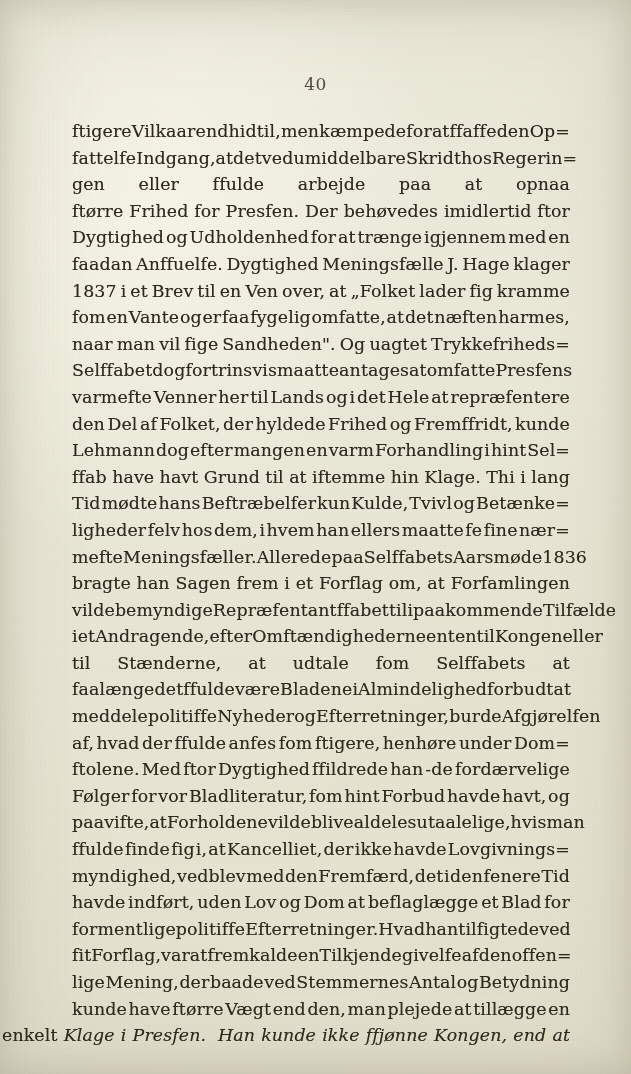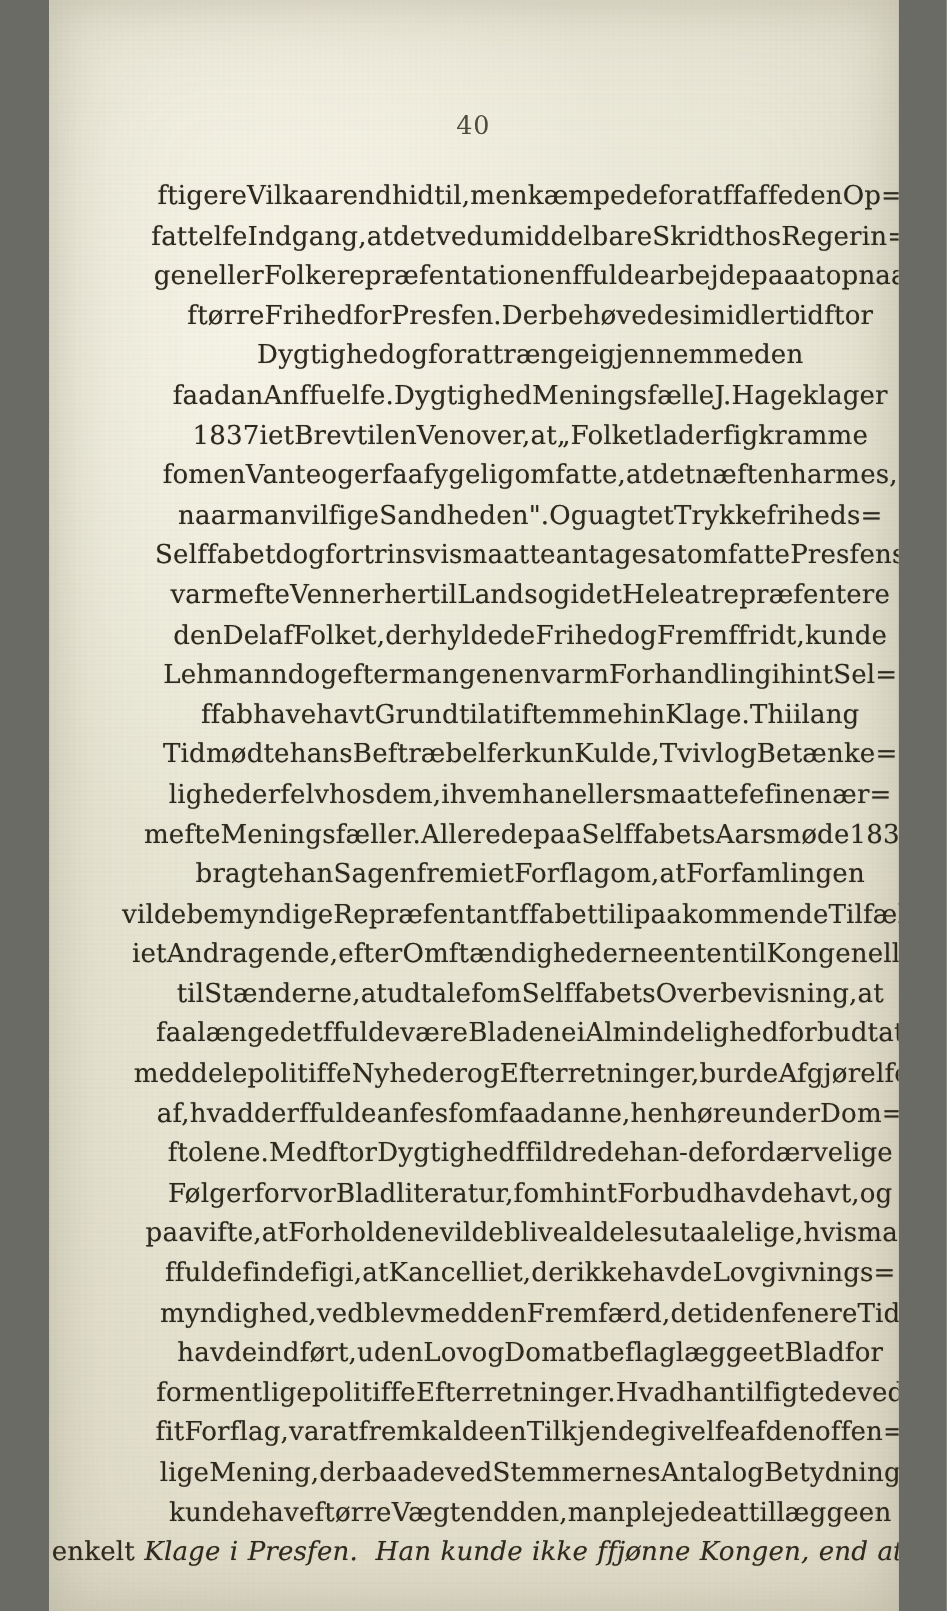--- a/index.html
+++ b/index.html
@@ -4,21 +4,21 @@
 <title>Scanned book page</title>
 <style>
   html, body {
     margin: 0;
     padding: 0;
     background: #6b6b66;
   }
 
   .page {
     position: relative;
-    width: 566px;
+    width: 631px;
     height: 1074px;
     margin: 0 auto;
     overflow: hidden;
     background-color: #e9e7d7;
     background-image:
       radial-gradient(ellipse 70% 55% at 26% 20%, rgba(255,253,242,0.55) 0%, rgba(255,253,242,0) 62%),
       radial-gradient(ellipse 60% 50% at 82% 76%, rgba(228,224,204,0.55) 0%, rgba(228,224,204,0) 65%),
       radial-gradient(ellipse 120% 90% at 50% 50%, rgba(233,231,215,0) 40%, rgba(206,202,182,0.45) 100%),
       linear-gradient(176deg, #eeecdd 0%, #e8e6d5 42%, #e4e1ce 100%);
     font-family: "DejaVu Serif", "Liberation Serif", serif;
@@ -78,21 +78,21 @@
     font-size: 17.4px;
     line-height: 26.6px;
     white-space: pre;
     color: #2e291f;
     letter-spacing: 0.1px;
     text-rendering: optimizeLegibility;
   }
 
   
   .line.justify {
-    justify-content: center;
+    justify-content: space-between;
   }
   .line.justify .w {
     display: inline-block;
   }
 
   
   .line.ragged {
     justify-content: flex-end;
   }
   .line.ragged .w {
@@ -111,42 +111,42 @@
 </head>
 <body>
 
 <div class="page">
 
   <div class="folio">40</div>
 
   <div class="textblock" id="textblock">
       <div class="line justify"><span class="w">ftigere</span><span class="w">Vilkaar</span><span class="w">end</span><span class="w">hidtil,</span><span class="w">men</span><span class="w">kæmpede</span><span class="w">for</span><span class="w">at</span><span class="w">ffaffe</span><span class="w">den</span><span class="w">Op=</span></div>
       <div class="line justify"><span class="w">fattelfe</span><span class="w">Indgang,</span><span class="w">at</span><span class="w">det</span><span class="w">ved</span><span class="w">umiddelbare</span><span class="w">Skridt</span><span class="w">hos</span><span class="w">Regerin=</span></div>
-      <div class="line justify"><span class="w">gen</span><span class="w">eller</span><span class="w">Folkerepræfentationen</span><span class="w">ffulde</span><span class="w">arbejde</span><span class="w">paa</span><span class="w">at</span><span class="w">opnaa</span></div>
+      <div class="line justify"><span class="w">gen</span><span class="w">eller</span><span class="w">ffulde</span><span class="w">arbejde</span><span class="w">paa</span><span class="w">at</span><span class="w">opnaa</span></div>
       <div class="line justify"><span class="w">ftørre</span><span class="w">Frihed</span><span class="w">for</span><span class="w">Presfen.</span><span class="w">Der</span><span class="w">behøvedes</span><span class="w">imidlertid</span><span class="w">ftor</span></div>
-      <div class="line justify"><span class="w">Dygtighed</span><span class="w">og</span><span class="w">for</span><span class="w">at</span><span class="w">trænge</span><span class="w">igjennem</span><span class="w">med</span><span class="w">en</span></div>
+      <div class="line justify"><span class="w">Dygtighed</span><span class="w">og</span><span class="w">Udholdenhed</span><span class="w">for</span><span class="w">at</span><span class="w">trænge</span><span class="w">igjennem</span><span class="w">med</span><span class="w">en</span></div>
       <div class="line justify"><span class="w">faadan</span><span class="w">Anffuelfe.</span><span class="w">Dygtighed</span><span class="w">Meningsfælle</span><span class="w">J.</span><span class="w">Hage</span><span class="w">klager</span></div>
       <div class="line justify"><span class="w">1837</span><span class="w">i</span><span class="w">et</span><span class="w">Brev</span><span class="w">til</span><span class="w">en</span><span class="w">Ven</span><span class="w">over,</span><span class="w">at</span><span class="w">„Folket</span><span class="w">lader</span><span class="w">fig</span><span class="w">kramme</span></div>
       <div class="line justify"><span class="w">fom</span><span class="w">en</span><span class="w">Vante</span><span class="w">og</span><span class="w">er</span><span class="w">faa</span><span class="w">fygelig</span><span class="w">omfatte,</span><span class="w">at</span><span class="w">det</span><span class="w">næften</span><span class="w">harmes,</span></div>
       <div class="line justify"><span class="w">naar</span><span class="w">man</span><span class="w">vil</span><span class="w">fige</span><span class="w">Sandheden".</span><span class="w">Og</span><span class="w">uagtet</span><span class="w">Trykkefriheds=</span></div>
       <div class="line justify"><span class="w">Selffabet</span><span class="w">dog</span><span class="w">fortrinsvis</span><span class="w">maatte</span><span class="w">antages</span><span class="w">at</span><span class="w">omfatte</span><span class="w">Presfens</span></div>
       <div class="line justify"><span class="w">varmefte</span><span class="w">Venner</span><span class="w">her</span><span class="w">til</span><span class="w">Lands</span><span class="w">og</span><span class="w">i</span><span class="w">det</span><span class="w">Hele</span><span class="w">at</span><span class="w">repræfentere</span></div>
       <div class="line justify"><span class="w">den</span><span class="w">Del</span><span class="w">af</span><span class="w">Folket,</span><span class="w">der</span><span class="w">hyldede</span><span class="w">Frihed</span><span class="w">og</span><span class="w">Fremffridt,</span><span class="w">kunde</span></div>
       <div class="line justify"><span class="w">Lehmann</span><span class="w">dog</span><span class="w">efter</span><span class="w">mangen</span><span class="w">en</span><span class="w">varm</span><span class="w">Forhandling</span><span class="w">i</span><span class="w">hint</span><span class="w">Sel=</span></div>
       <div class="line justify"><span class="w">ffab</span><span class="w">have</span><span class="w">havt</span><span class="w">Grund</span><span class="w">til</span><span class="w">at</span><span class="w">iftemme</span><span class="w">hin</span><span class="w">Klage.</span><span class="w">Thi</span><span class="w">i</span><span class="w">lang</span></div>
       <div class="line justify"><span class="w">Tid</span><span class="w">mødte</span><span class="w">hans</span><span class="w">Beftræbelfer</span><span class="w">kun</span><span class="w">Kulde,</span><span class="w">Tvivl</span><span class="w">og</span><span class="w">Betænke=</span></div>
       <div class="line justify"><span class="w">ligheder</span><span class="w">felv</span><span class="w">hos</span><span class="w">dem,</span><span class="w">i</span><span class="w">hvem</span><span class="w">han</span><span class="w">ellers</span><span class="w">maatte</span><span class="w">fe</span><span class="w">fine</span><span class="w">nær=</span></div>
       <div class="line justify"><span class="w">mefte</span><span class="w">Meningsfæller.</span><span class="w">Allerede</span><span class="w">paa</span><span class="w">Selffabets</span><span class="w">Aarsmøde</span><span class="w">1836</span></div>
       <div class="line justify"><span class="w">bragte</span><span class="w">han</span><span class="w">Sagen</span><span class="w">frem</span><span class="w">i</span><span class="w">et</span><span class="w">Forflag</span><span class="w">om,</span><span class="w">at</span><span class="w">Forfamlingen</span></div>
       <div class="line justify"><span class="w">vilde</span><span class="w">bemyndige</span><span class="w">Repræfentantffabet</span><span class="w">til</span><span class="w">i</span><span class="w">paakommende</span><span class="w">Tilfælde</span></div>
       <div class="line justify"><span class="w">i</span><span class="w">et</span><span class="w">Andragende,</span><span class="w">efter</span><span class="w">Omftændighederne</span><span class="w">enten</span><span class="w">til</span><span class="w">Kongen</span><span class="w">eller</span></div>
-      <div class="line justify"><span class="w">til</span><span class="w">Stænderne,</span><span class="w">at</span><span class="w">udtale</span><span class="w">fom</span><span class="w">Selffabets</span><span class="w">Overbevisning,</span><span class="w">at</span></div>
+      <div class="line justify"><span class="w">til</span><span class="w">Stænderne,</span><span class="w">at</span><span class="w">udtale</span><span class="w">fom</span><span class="w">Selffabets</span><span class="w">at</span></div>
       <div class="line justify"><span class="w">faalænge</span><span class="w">det</span><span class="w">ffulde</span><span class="w">være</span><span class="w">Bladene</span><span class="w">i</span><span class="w">Almindelighed</span><span class="w">forbudt</span><span class="w">at</span></div>
       <div class="line justify"><span class="w">meddele</span><span class="w">politiffe</span><span class="w">Nyheder</span><span class="w">og</span><span class="w">Efterretninger,</span><span class="w">burde</span><span class="w">Afgjørelfen</span></div>
-      <div class="line justify"><span class="w">af,</span><span class="w">hvad</span><span class="w">der</span><span class="w">ffulde</span><span class="w">anfes</span><span class="w">fom</span><span class="w">faadanne,</span><span class="w">henhøre</span><span class="w">under</span><span class="w">Dom=</span></div>
+      <div class="line justify"><span class="w">af,</span><span class="w">hvad</span><span class="w">der</span><span class="w">ffulde</span><span class="w">anfes</span><span class="w">fom</span><span class="w">ftigere,</span><span class="w">henhøre</span><span class="w">under</span><span class="w">Dom=</span></div>
       <div class="line justify"><span class="w">ftolene.</span><span class="w">Med</span><span class="w">ftor</span><span class="w">Dygtighed</span><span class="w">ffildrede</span><span class="w">han</span><span class="w">-de</span><span class="w">fordærvelige</span></div>
       <div class="line justify"><span class="w">Følger</span><span class="w">for</span><span class="w">vor</span><span class="w">Bladliteratur,</span><span class="w">fom</span><span class="w">hint</span><span class="w">Forbud</span><span class="w">havde</span><span class="w">havt,</span><span class="w">og</span></div>
       <div class="line justify"><span class="w">paavifte,</span><span class="w">at</span><span class="w">Forholdene</span><span class="w">vilde</span><span class="w">blive</span><span class="w">aldeles</span><span class="w">utaalelige,</span><span class="w">hvis</span><span class="w">man</span></div>
       <div class="line justify"><span class="w">ffulde</span><span class="w">finde</span><span class="w">fig</span><span class="w">i,</span><span class="w">at</span><span class="w">Kancelliet,</span><span class="w">der</span><span class="w">ikke</span><span class="w">havde</span><span class="w">Lovgivnings=</span></div>
       <div class="line justify"><span class="w">myndighed,</span><span class="w">vedblev</span><span class="w">med</span><span class="w">den</span><span class="w">Fremfærd,</span><span class="w">det</span><span class="w">i</span><span class="w">den</span><span class="w">fenere</span><span class="w">Tid</span></div>
       <div class="line justify"><span class="w">havde</span><span class="w">indført,</span><span class="w">uden</span><span class="w">Lov</span><span class="w">og</span><span class="w">Dom</span><span class="w">at</span><span class="w">beflaglægge</span><span class="w">et</span><span class="w">Blad</span><span class="w">for</span></div>
       <div class="line justify"><span class="w">formentlige</span><span class="w">politiffe</span><span class="w">Efterretninger.</span><span class="w">Hvad</span><span class="w">han</span><span class="w">tilfigtede</span><span class="w">ved</span></div>
       <div class="line justify"><span class="w">fit</span><span class="w">Forflag,</span><span class="w">var</span><span class="w">at</span><span class="w">fremkalde</span><span class="w">en</span><span class="w">Tilkjendegivelfe</span><span class="w">af</span><span class="w">den</span><span class="w">offen=</span></div>
       <div class="line justify"><span class="w">lige</span><span class="w">Mening,</span><span class="w">der</span><span class="w">baade</span><span class="w">ved</span><span class="w">Stemmernes</span><span class="w">Antal</span><span class="w">og</span><span class="w">Betydning</span></div>
       <div class="line justify"><span class="w">kunde</span><span class="w">have</span><span class="w">ftørre</span><span class="w">Vægt</span><span class="w">end</span><span class="w">den,</span><span class="w">man</span><span class="w">plejede</span><span class="w">at</span><span class="w">tillægge</span><span class="w">en</span></div>

